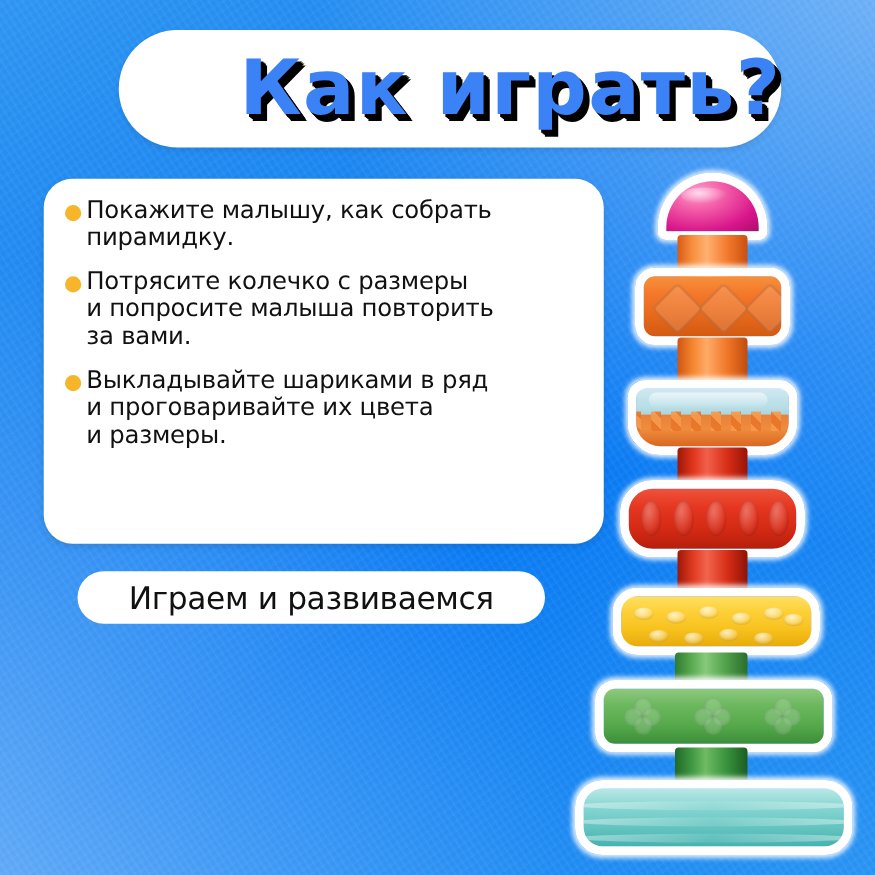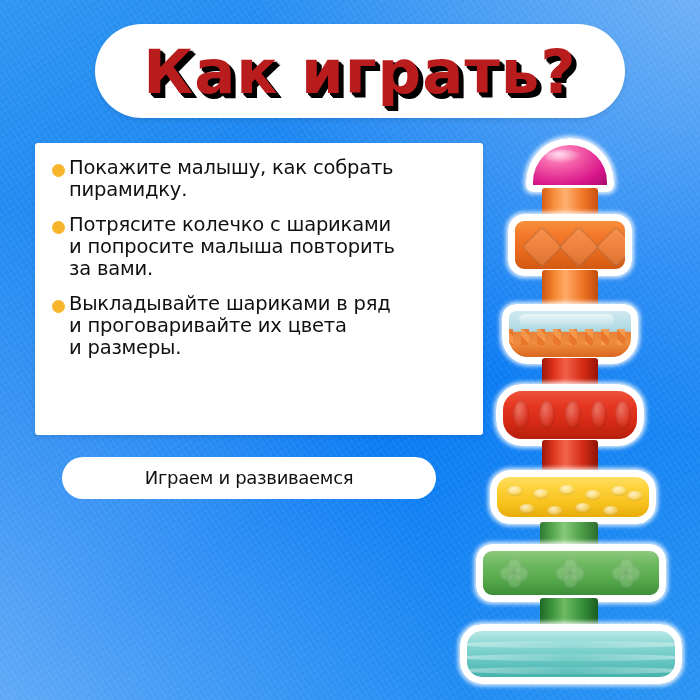--- a/index.html
+++ b/index.html
@@ -45,44 +45,44 @@
     height: 94px;
     background: #ffffff;
     border-radius: 47px;
     box-shadow: 0 2px 5px rgba(0,0,0,0.10);
   }
   #title-text {
     position: absolute;
     left: 0; right: 0;
     top: 50%;
     transform: translateY(-50%);
-    text-align: center;
+    text-align: right;
     font-family: "DejaVu Sans", sans-serif;
     font-weight: bold;
     font-size: 61px;
     line-height: 1;
     letter-spacing: 1px;
-    color: #b91c1c;
+    color: #3b82f6;
     text-shadow:
       2px 2px 0 #000,
       3px 3px 0 #000,
       4px 4px 0 #000,
       5px 5px 0 #000;
     white-space: nowrap;
   }
 
   
   #tips-card {
     position: absolute;
     left: 35px;
     top: 143px;
     width: 448px;
     height: 292px;
     background: #ffffff;
-    border-radius: 3px;
+    border-radius: 23px;
     box-shadow: 0 2px 5px rgba(0,0,0,0.10);
   }
   #tips-list {
     position: absolute;
     left: 17px;
     top: 14px;
     right: 10px;
   }
   .tip {
     display: flex;
@@ -127,21 +127,21 @@
     width: 194px;
     height: 42px;
     background: #ffffff;
     border-radius: 21px;
     display: flex;
     align-items: center;
     justify-content: center;
   }
   .footer-text {
     font-family: "DejaVu Sans", sans-serif;
-    font-size: 18px;
+    font-size: 25px;
     line-height: 1;
     color: #111111;
     letter-spacing: -0.3px;
     white-space: nowrap;
   }
 
   
   #toy {
     position: absolute;
     left: 452px;
@@ -400,21 +400,21 @@
 
       <div class="tip">
         <span class="tip-bullet"></span>
         <span class="tip-text">Покажите малышу, как собрать
 пирамидку.</span>
       </div>
 
 
       <div class="tip">
         <span class="tip-bullet"></span>
-        <span class="tip-text">Потрясите колечко с шариками
+        <span class="tip-text">Потрясите колечко с размеры
 и попросите малыша повторить
 за вами.</span>
       </div>
 
       <div class="tip">
         <span class="tip-bullet"></span>
         <span class="tip-text">Выкладывайте шариками в ряд
 и проговаривайте их цвета
 и размеры.</span>
       </div>

